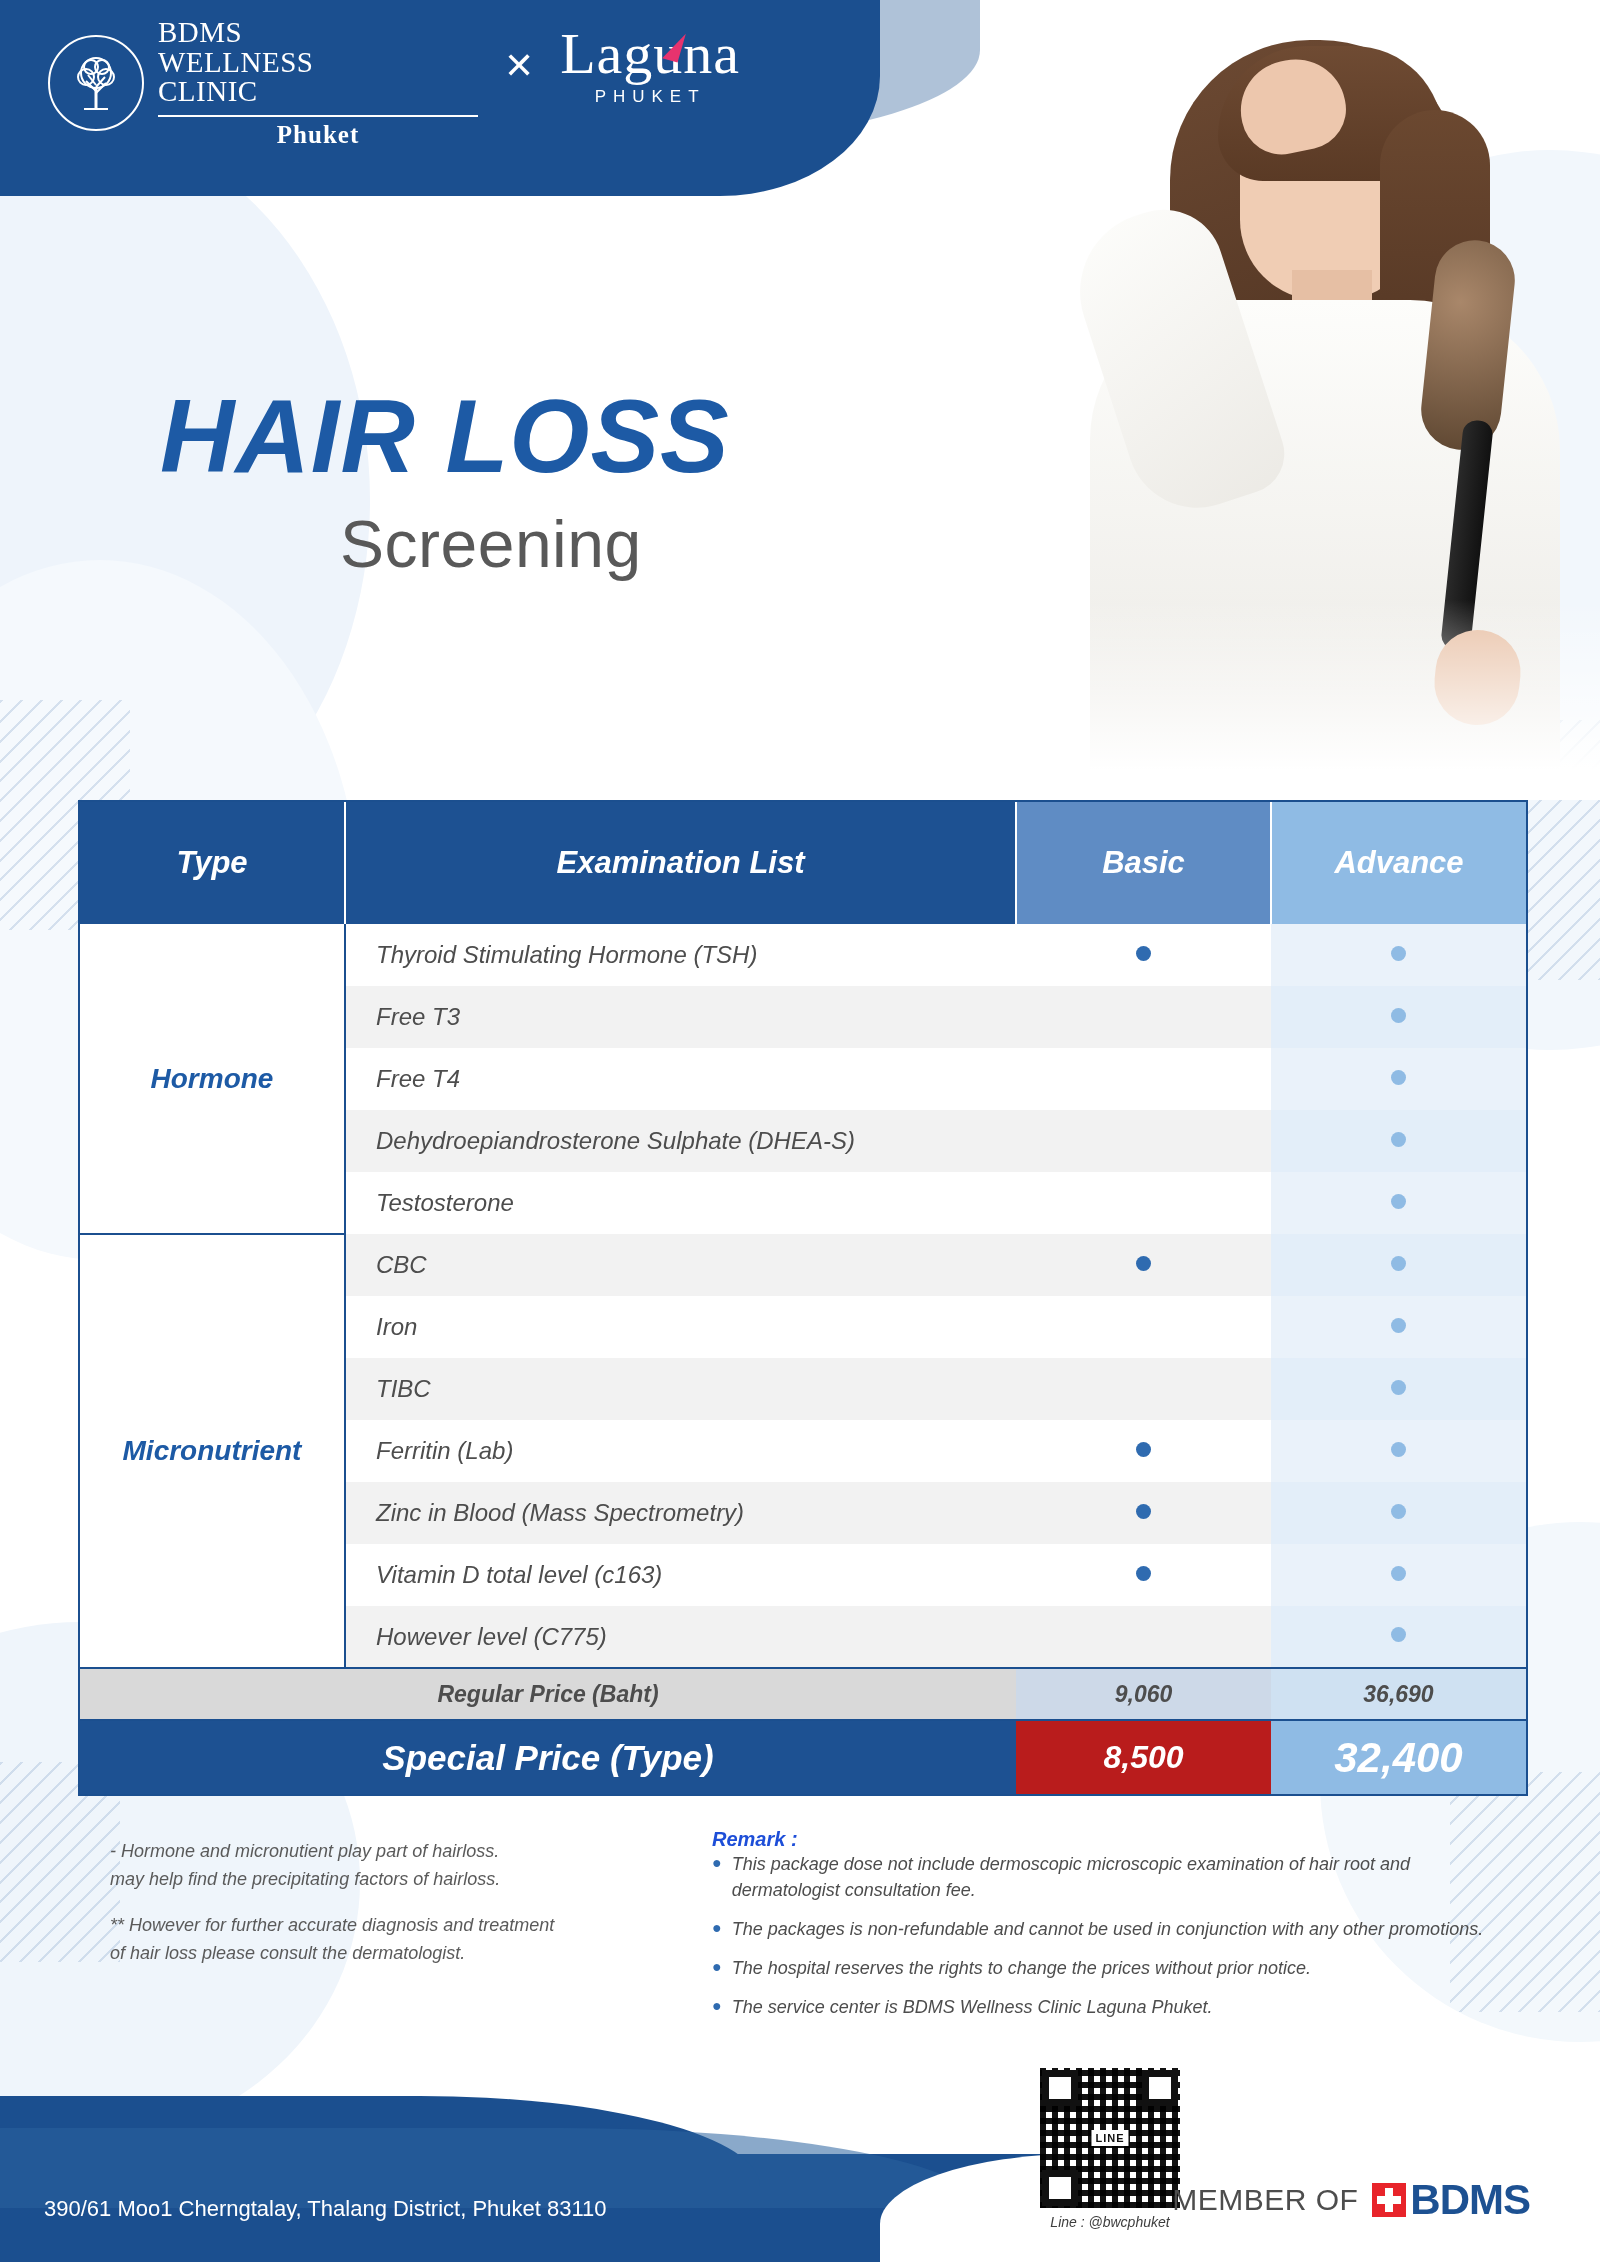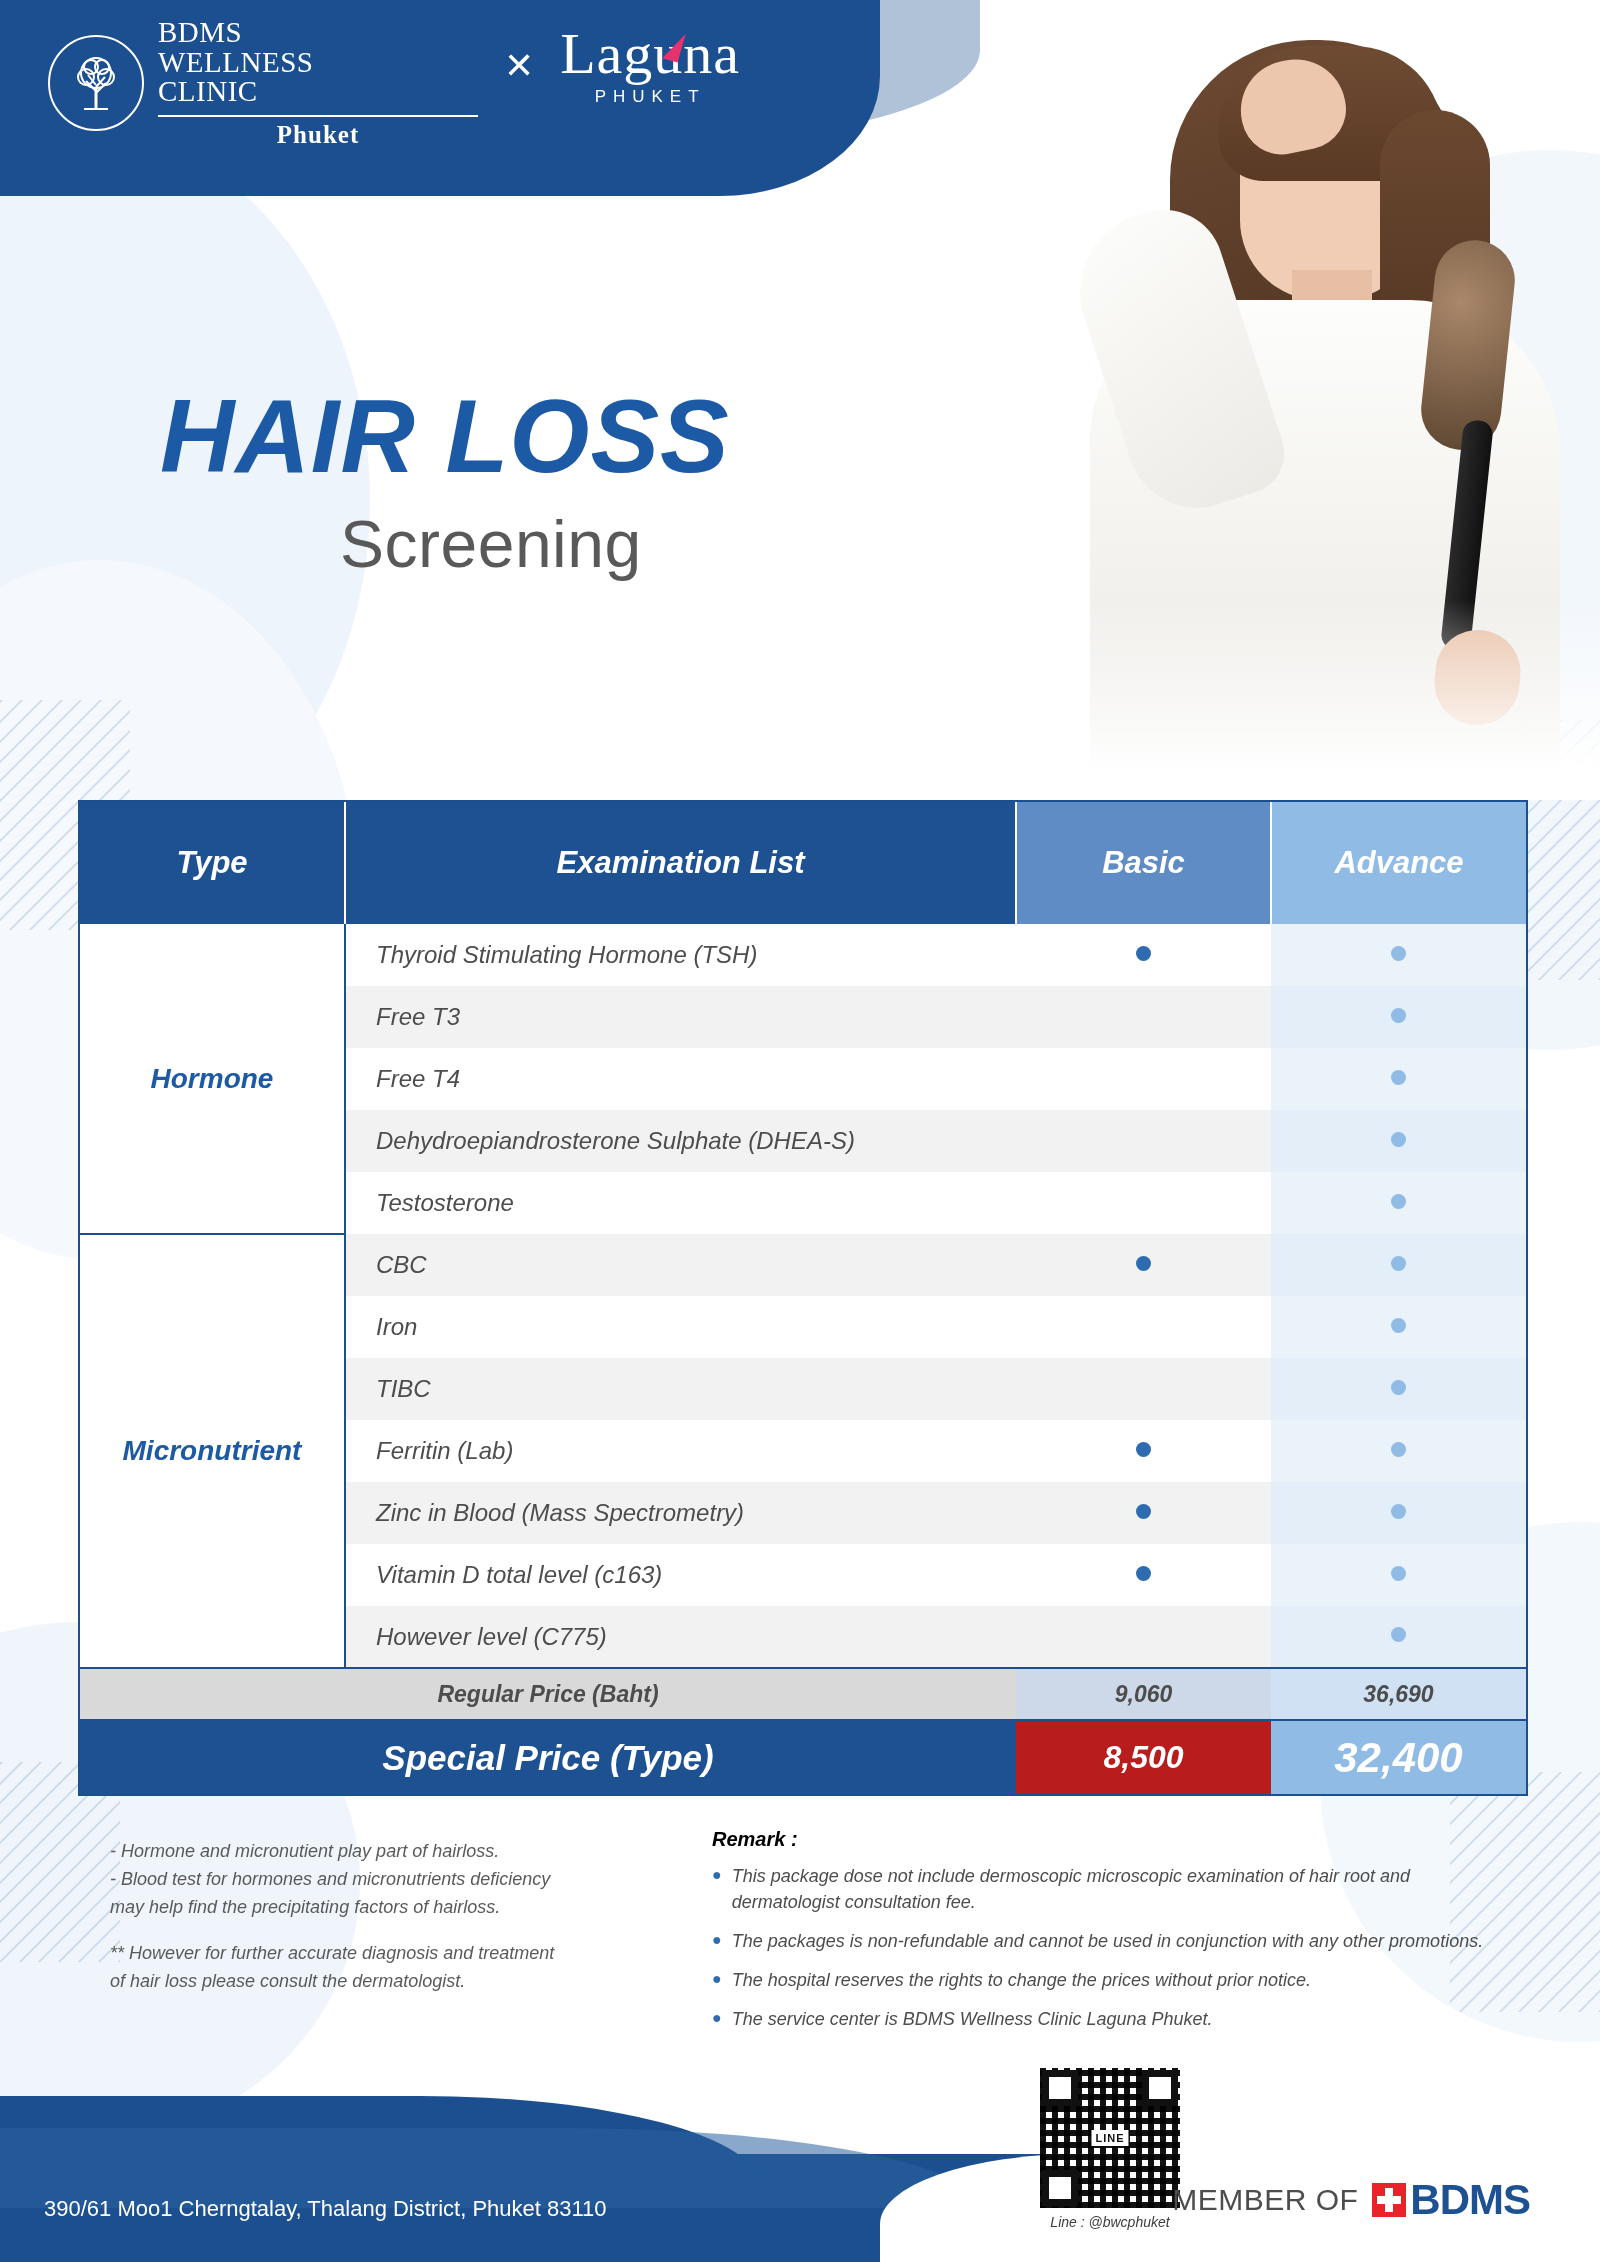--- a/index.html
+++ b/index.html
@@ -317,22 +317,21 @@
   .notes-right {
     position: absolute;
     left: 712px; top: 1828px;
     width: 790px;
     z-index: 5;
   }
   .remark-title {
     font-style: italic;
     font-weight: bold;
     font-size: 20px;
-    color: #000000;
-    margin-bottom: 12px;
+    color: #1d4ed8;
   }
   .remark-item {
     display: flex;
     font-style: italic;
     font-size: 18px;
     color: #4d4d4d;
     line-height: 1.45;
     margin-bottom: 13px;
   }
   .remark-bullet {
@@ -621,21 +620,20 @@
           <td colspan="2">Special Price (Type)</td>
           <td class="sp-basic">8,500</td>
           <td class="sp-adv">32,400</td>
         </tr>
       </tbody>
     </table>
   </div>
 
   <div class="notes-left">
     <div>- Hormone and micronutient play part of hairloss.</div>
-    <div>- Blood test for hormones and micronutrients deficiency</div>
     <div>  may help find the precipitating factors of hairloss.</div>
     <div class="gap"></div>
     <div>** However for further accurate diagnosis and treatment</div>
     <div>    of hair loss please consult the dermatologist.</div>
   </div>
 
   <div class="notes-right">
     <div class="remark-title">Remark :</div>
     <div class="remark-item">
       <span class="remark-bullet">●</span>

